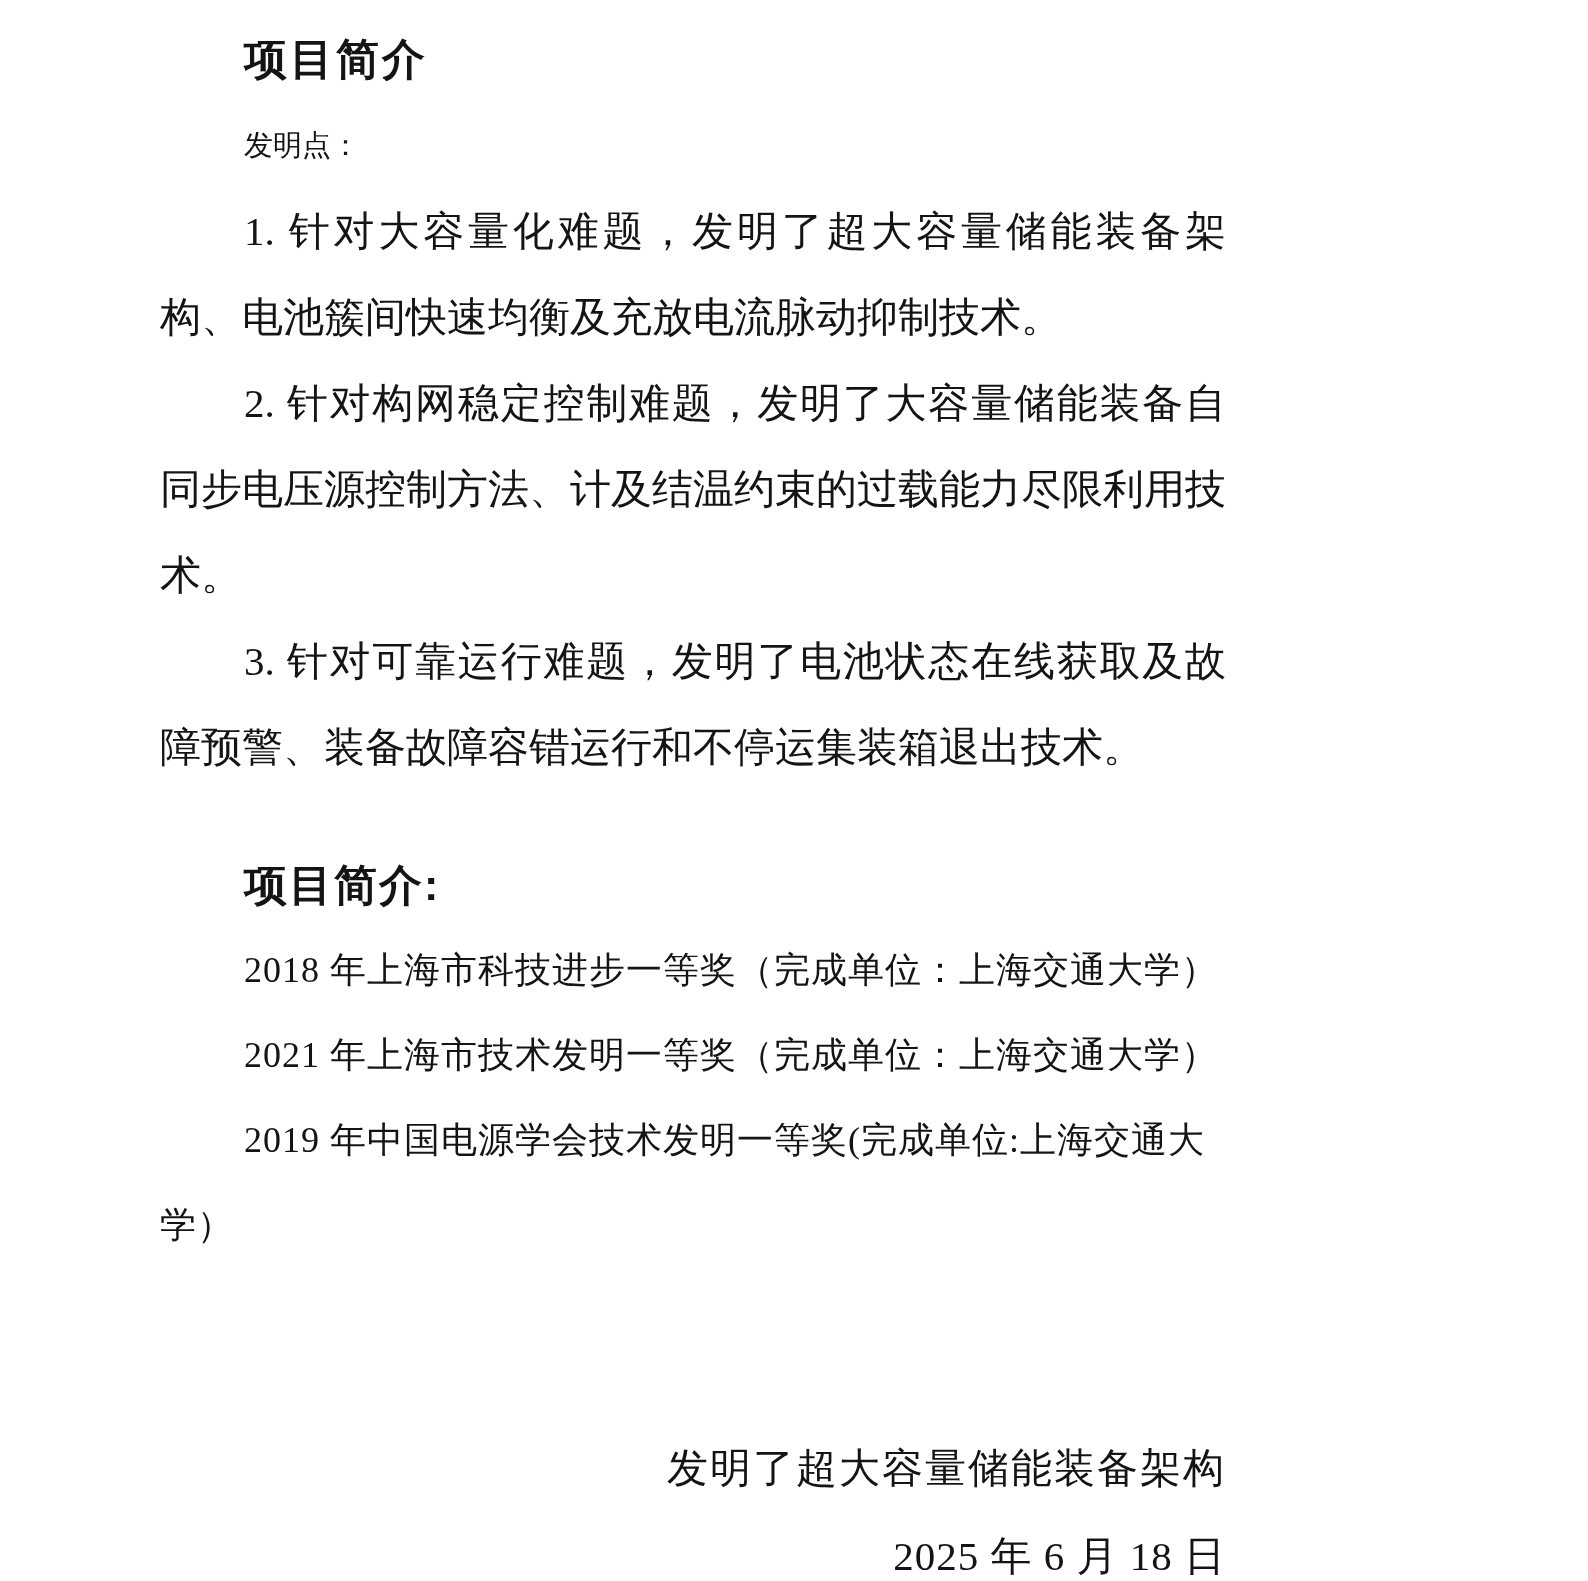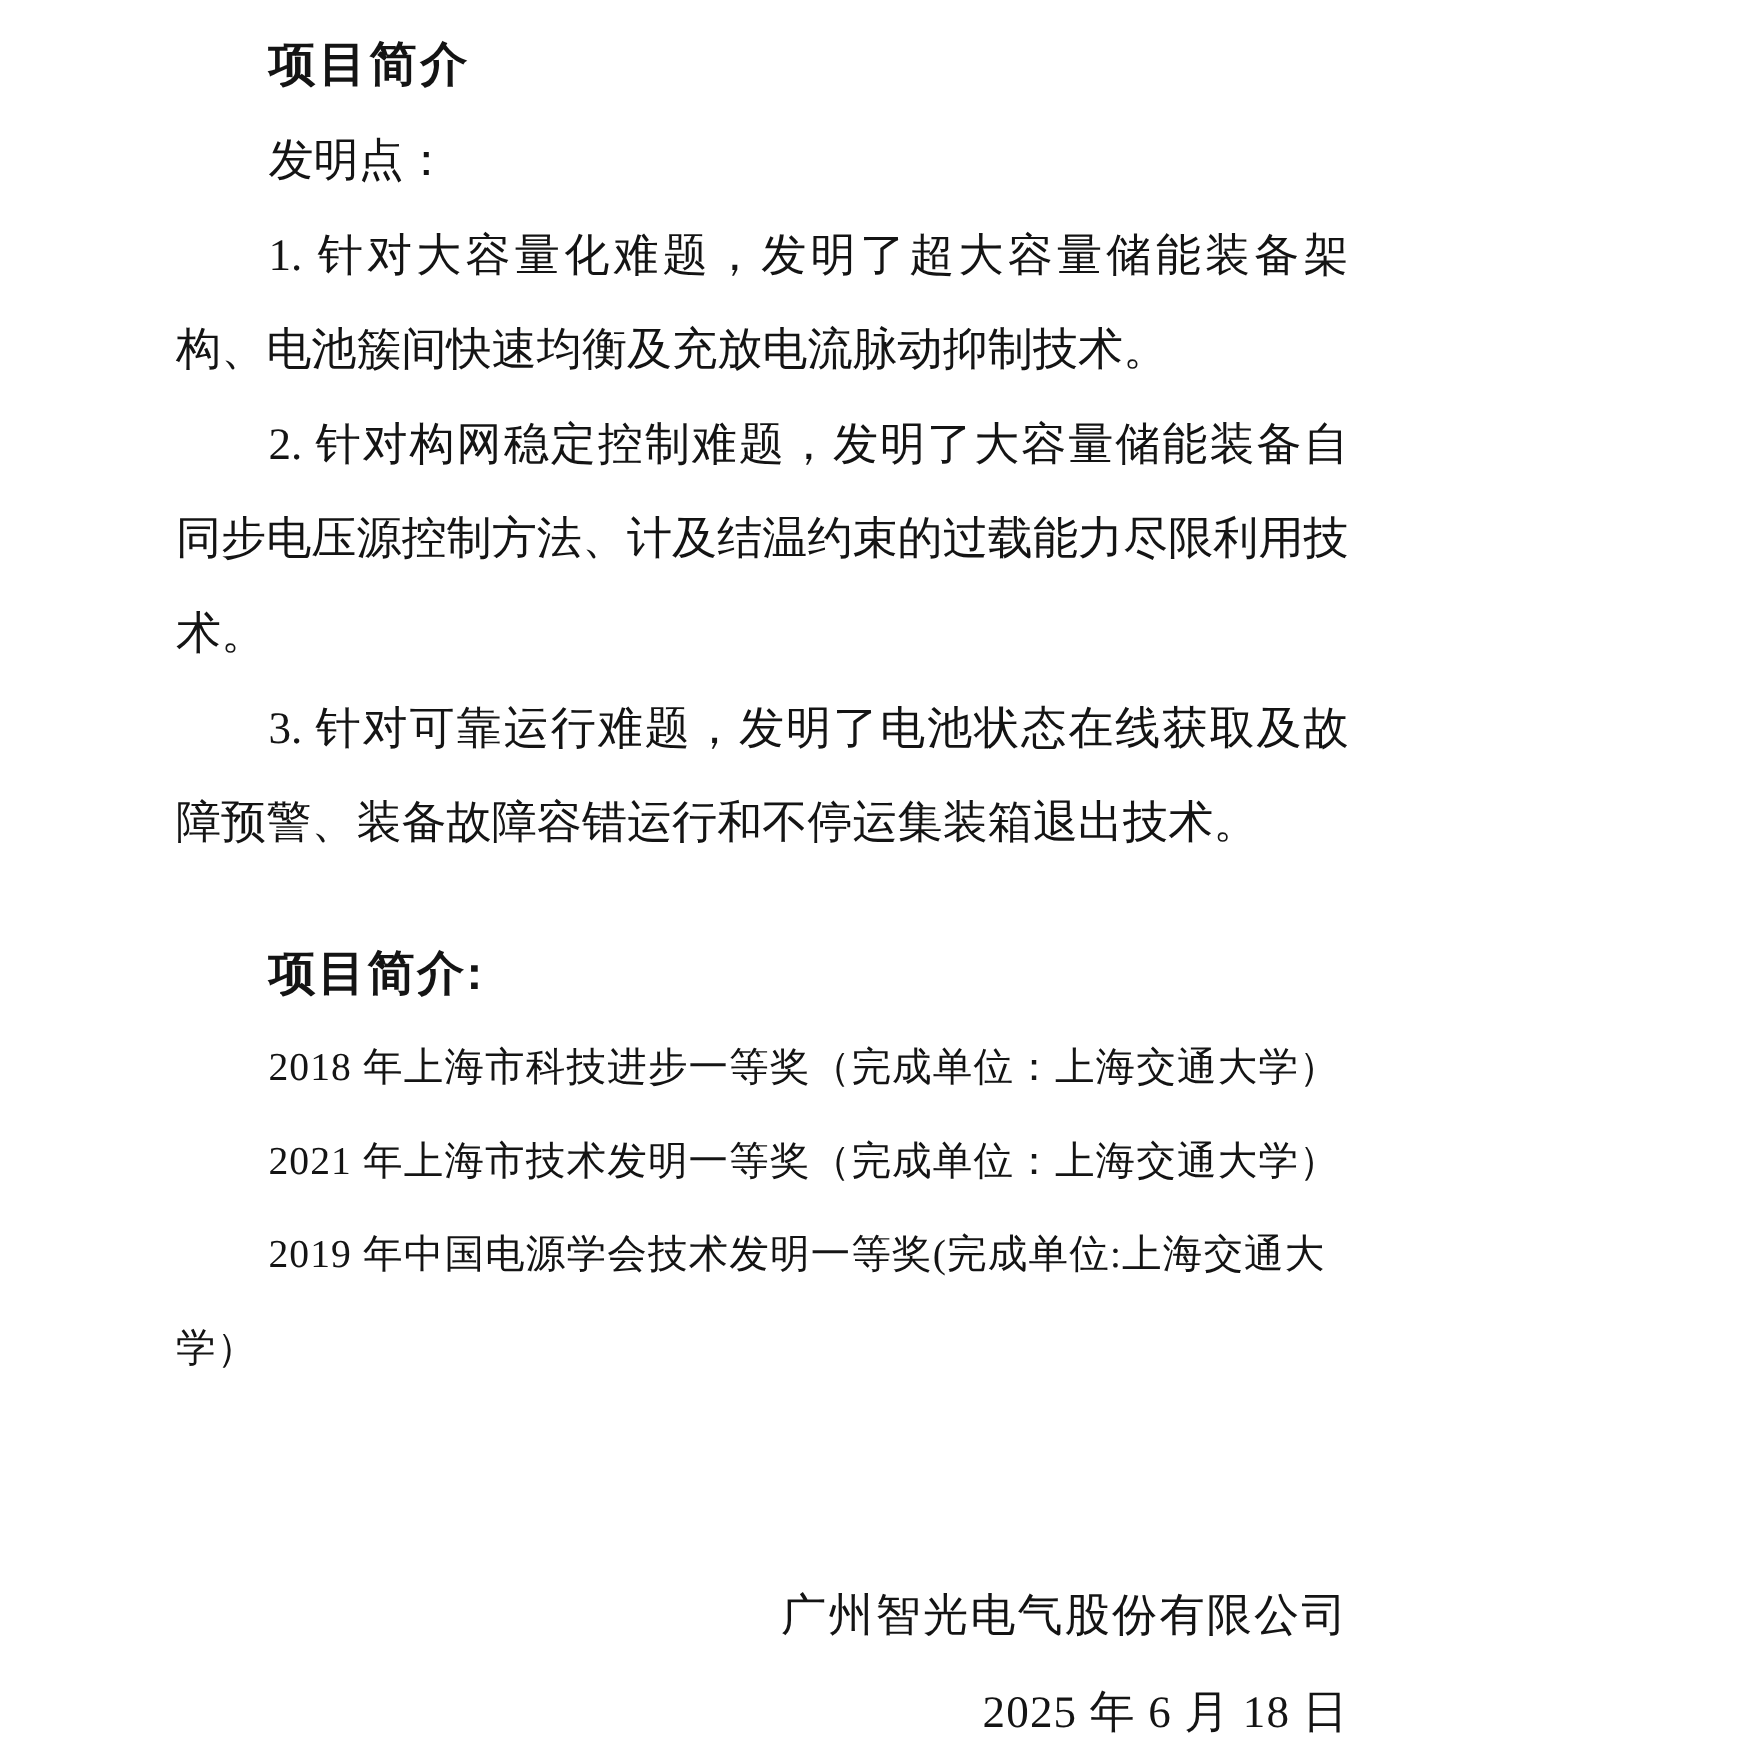--- a/index.html
+++ b/index.html
@@ -23,21 +23,21 @@
   .doc-title {
     font-family: "Liberation Sans", "DejaVu Sans", sans-serif;
     font-weight: bold;
     font-size: 43px;
     line-height: 86px;
     letter-spacing: 3px;
     text-indent: 84px;
     margin: 0;
   }
   .lead-line {
-    font-size: 41px;
+    font-size: 29px;
     line-height: 86px;
     text-indent: 84px;
     margin: 0;
   }
   .point-para {
     font-size: 41px;
     line-height: 86px;
     text-indent: 84px;
     margin: 0;
     text-align: justify;
@@ -95,18 +95,18 @@
     <h2 class="ach-heading">项目简介:</h2>
 
     <p class="award-line">2018 年上海市科技进步一等奖（完成单位：上海交通大学）</p>
 
     <p class="award-line">2021 年上海市技术发明一等奖（完成单位：上海交通大学）</p>
 
 
     <p class="award-line">2019 年中国电源学会技术发明一等奖(完成单位:上海交通大学）</p>
 
     <div class="signature">
-      <p class="sig-company">广州智光电气股份有限公司</p>
+      <p class="sig-company">发明了超大容量储能装备架构</p>
       <p class="sig-date">2025 年 6 月 18 日</p>
     </div>
 
   </div>
 </div>
 
 </body></html>

